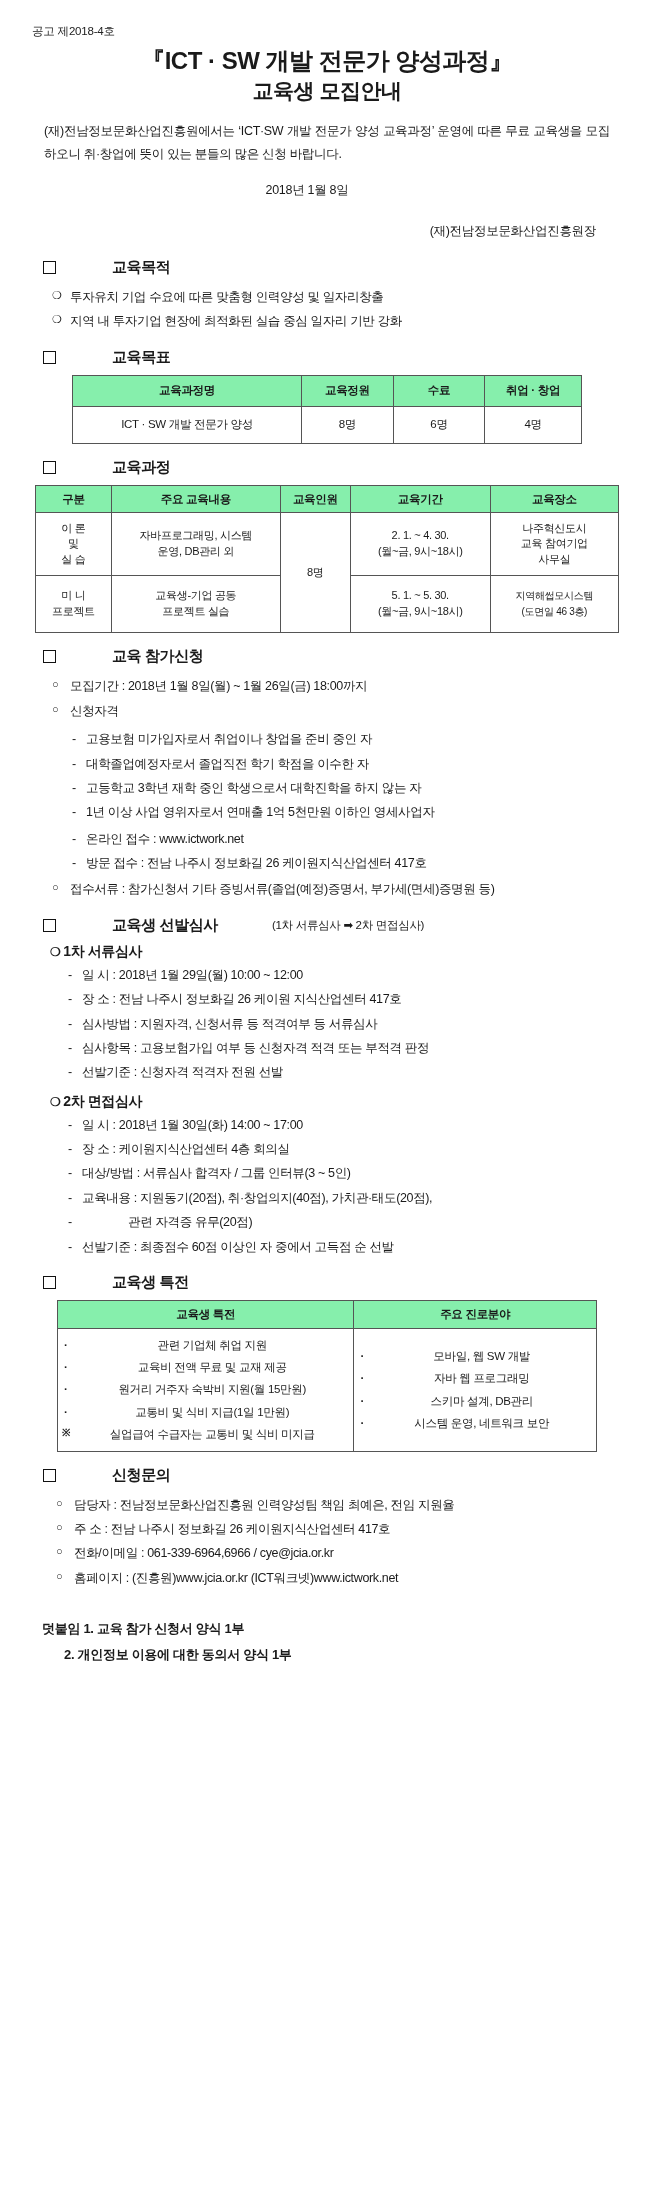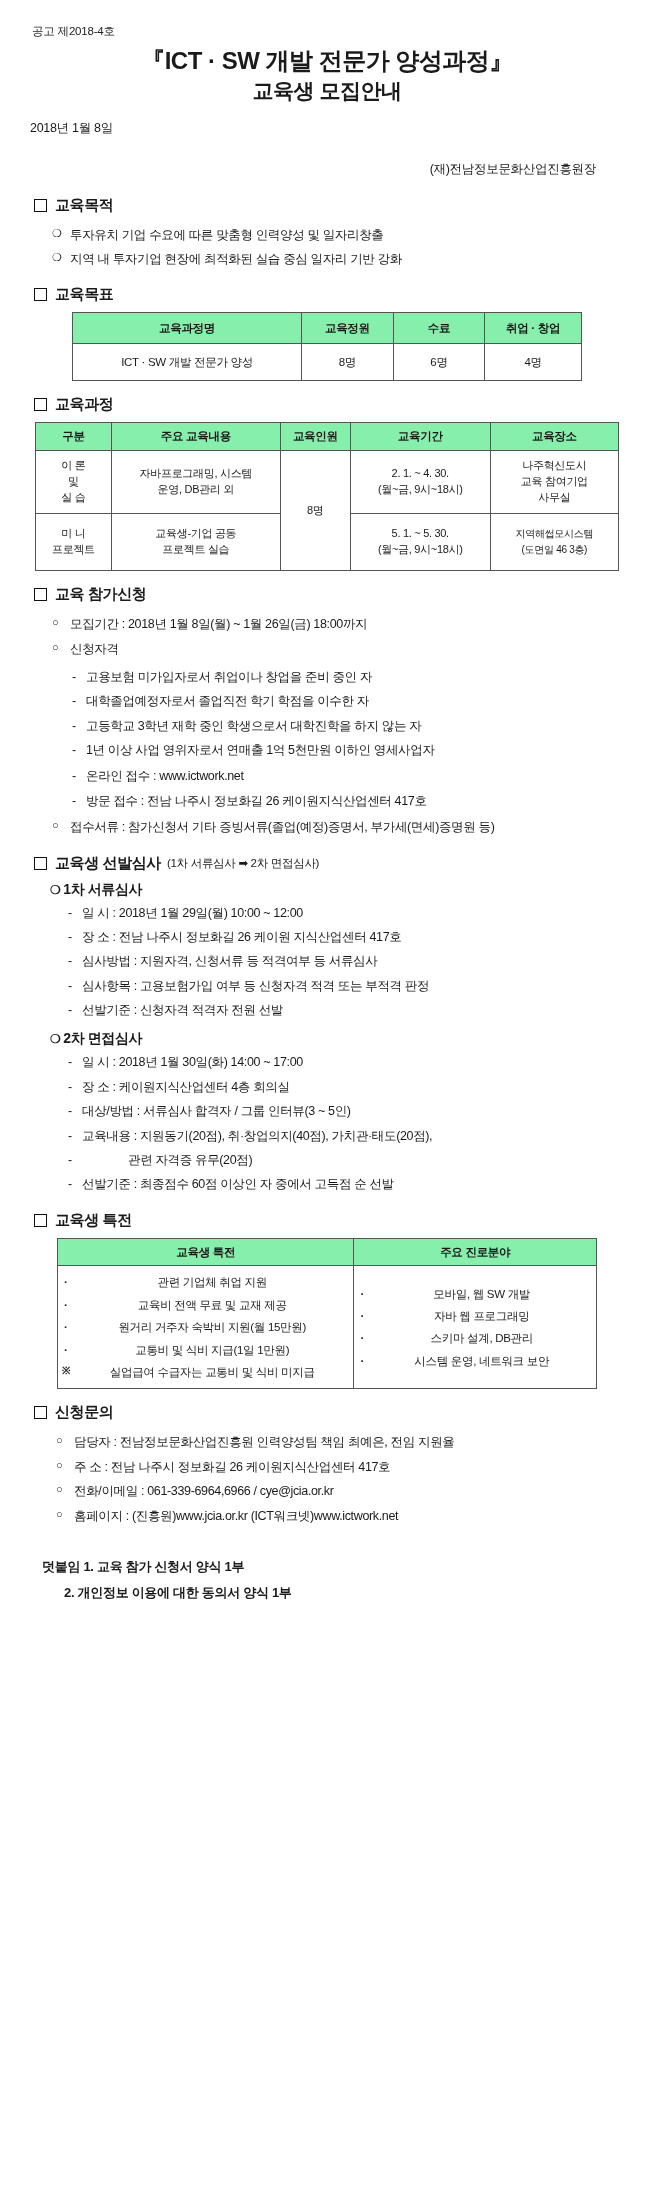--- a/index.html
+++ b/index.html
@@ -45,41 +45,42 @@
   }
   .intro {
     font-size: 12.5px;
     line-height: 1.85;
     text-align: justify;
     text-justify: inter-ideograph;
     margin: 6px 14px 16px 14px;
     letter-spacing: -0.3px;
   }
   .date-line {
-    text-align: left;
+    text-align: center;
     font-size: 12.5px;
     margin: 10px 40px 4px 0;
     letter-spacing: -0.3px;
   }
   .org-line {
     text-align: right;
     font-size: 12.5px;
     margin: 24px 28px 18px 0;
     letter-spacing: -0.3px;
   }
   .section {
     margin: 0 0 12px 0;
   }
   .sec-head {
     display: flex;
     align-items: center;
     font-size: 15px;
     font-weight: bold;
-    margin: 14px 0 8px 4px;
+    margin: 14px 0 8px 13px;
     letter-spacing: -0.4px;
+    gap: 48px;
   }
   .sec-box {
     display: inline-block;
     width: 11px;
     height: 11px;
     border: 1.5px solid #111;
     margin-right: 8px;
     flex: 0 0 auto;
   }
   .sec-head .sub {
@@ -200,20 +201,21 @@
 
 <div class="page">
 
   <div class="notice-no">공고 제2018-4호</div>
 
   <div class="title-block">
     <div class="title-line1">『ICT · SW 개발 전문가 양성과정』</div>
     <div class="title-line2">교육생 모집안내</div>
   </div>
 
+  <div class="intro">(재)전남정보문화산업진흥원에서는 ‘ICT·SW 개발 전문가 양성 교육과정’ 운영에 따른 무료 교육생을 모집하오니 취·창업에 뜻이 있는 분들의 많은 신청 바랍니다.</div>
 
   <div class="date-line">2018년  1월  8일</div>
   <div class="org-line">(재)전남정보문화산업진흥원장</div>
 
   <div class="section">
     <div class="sec-head">
       <span class="sec-box"></span>
       <span>교육목적</span>
     </div>
     <ul class="bullet-list">

